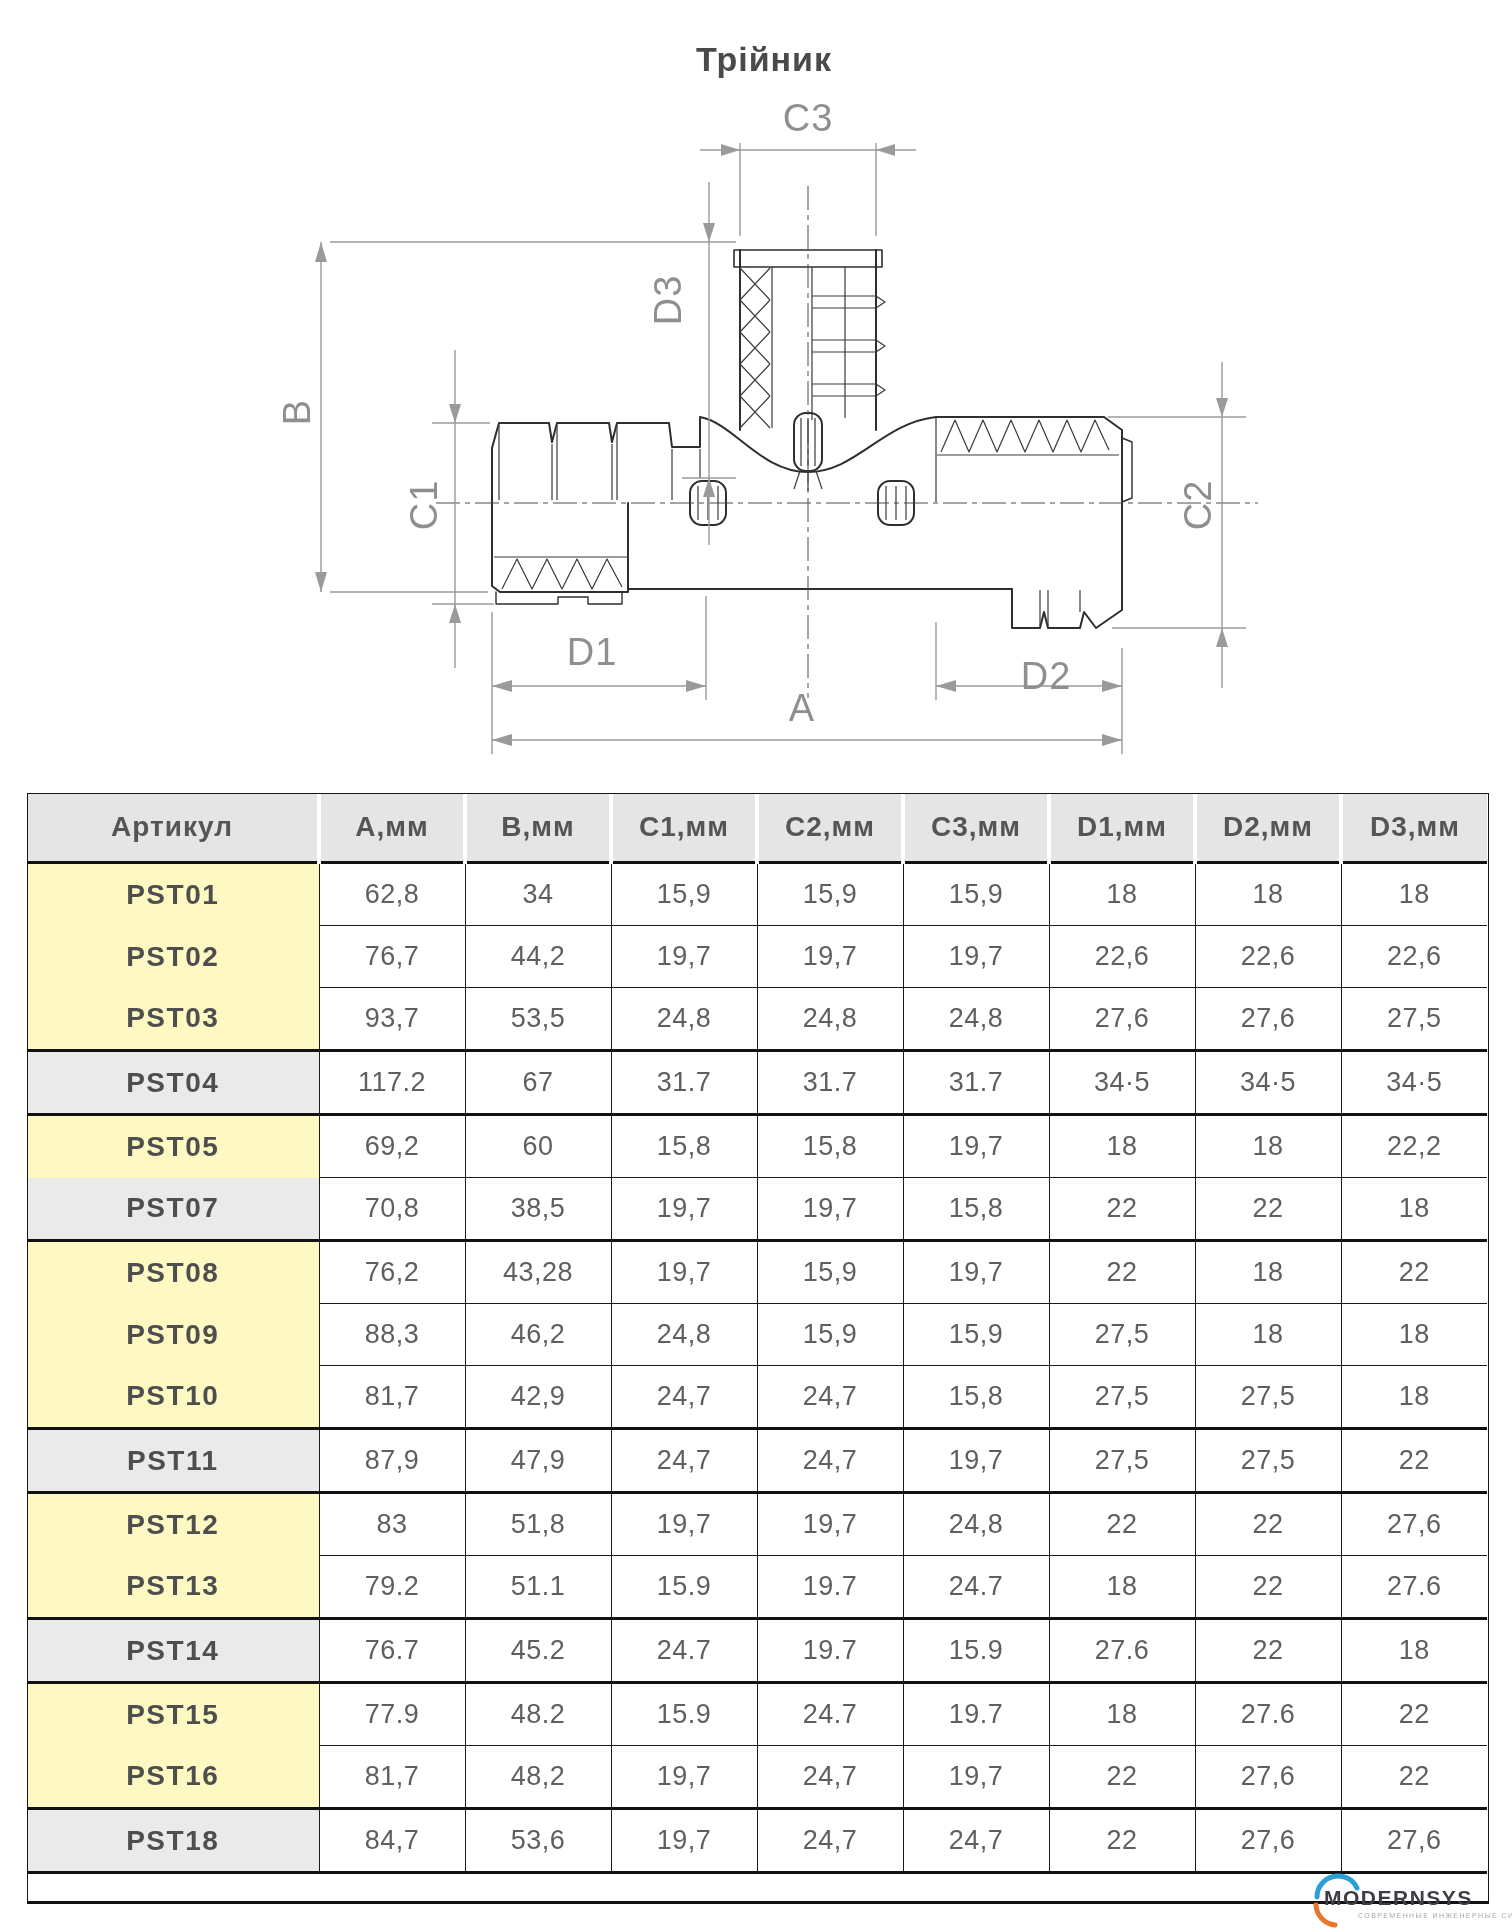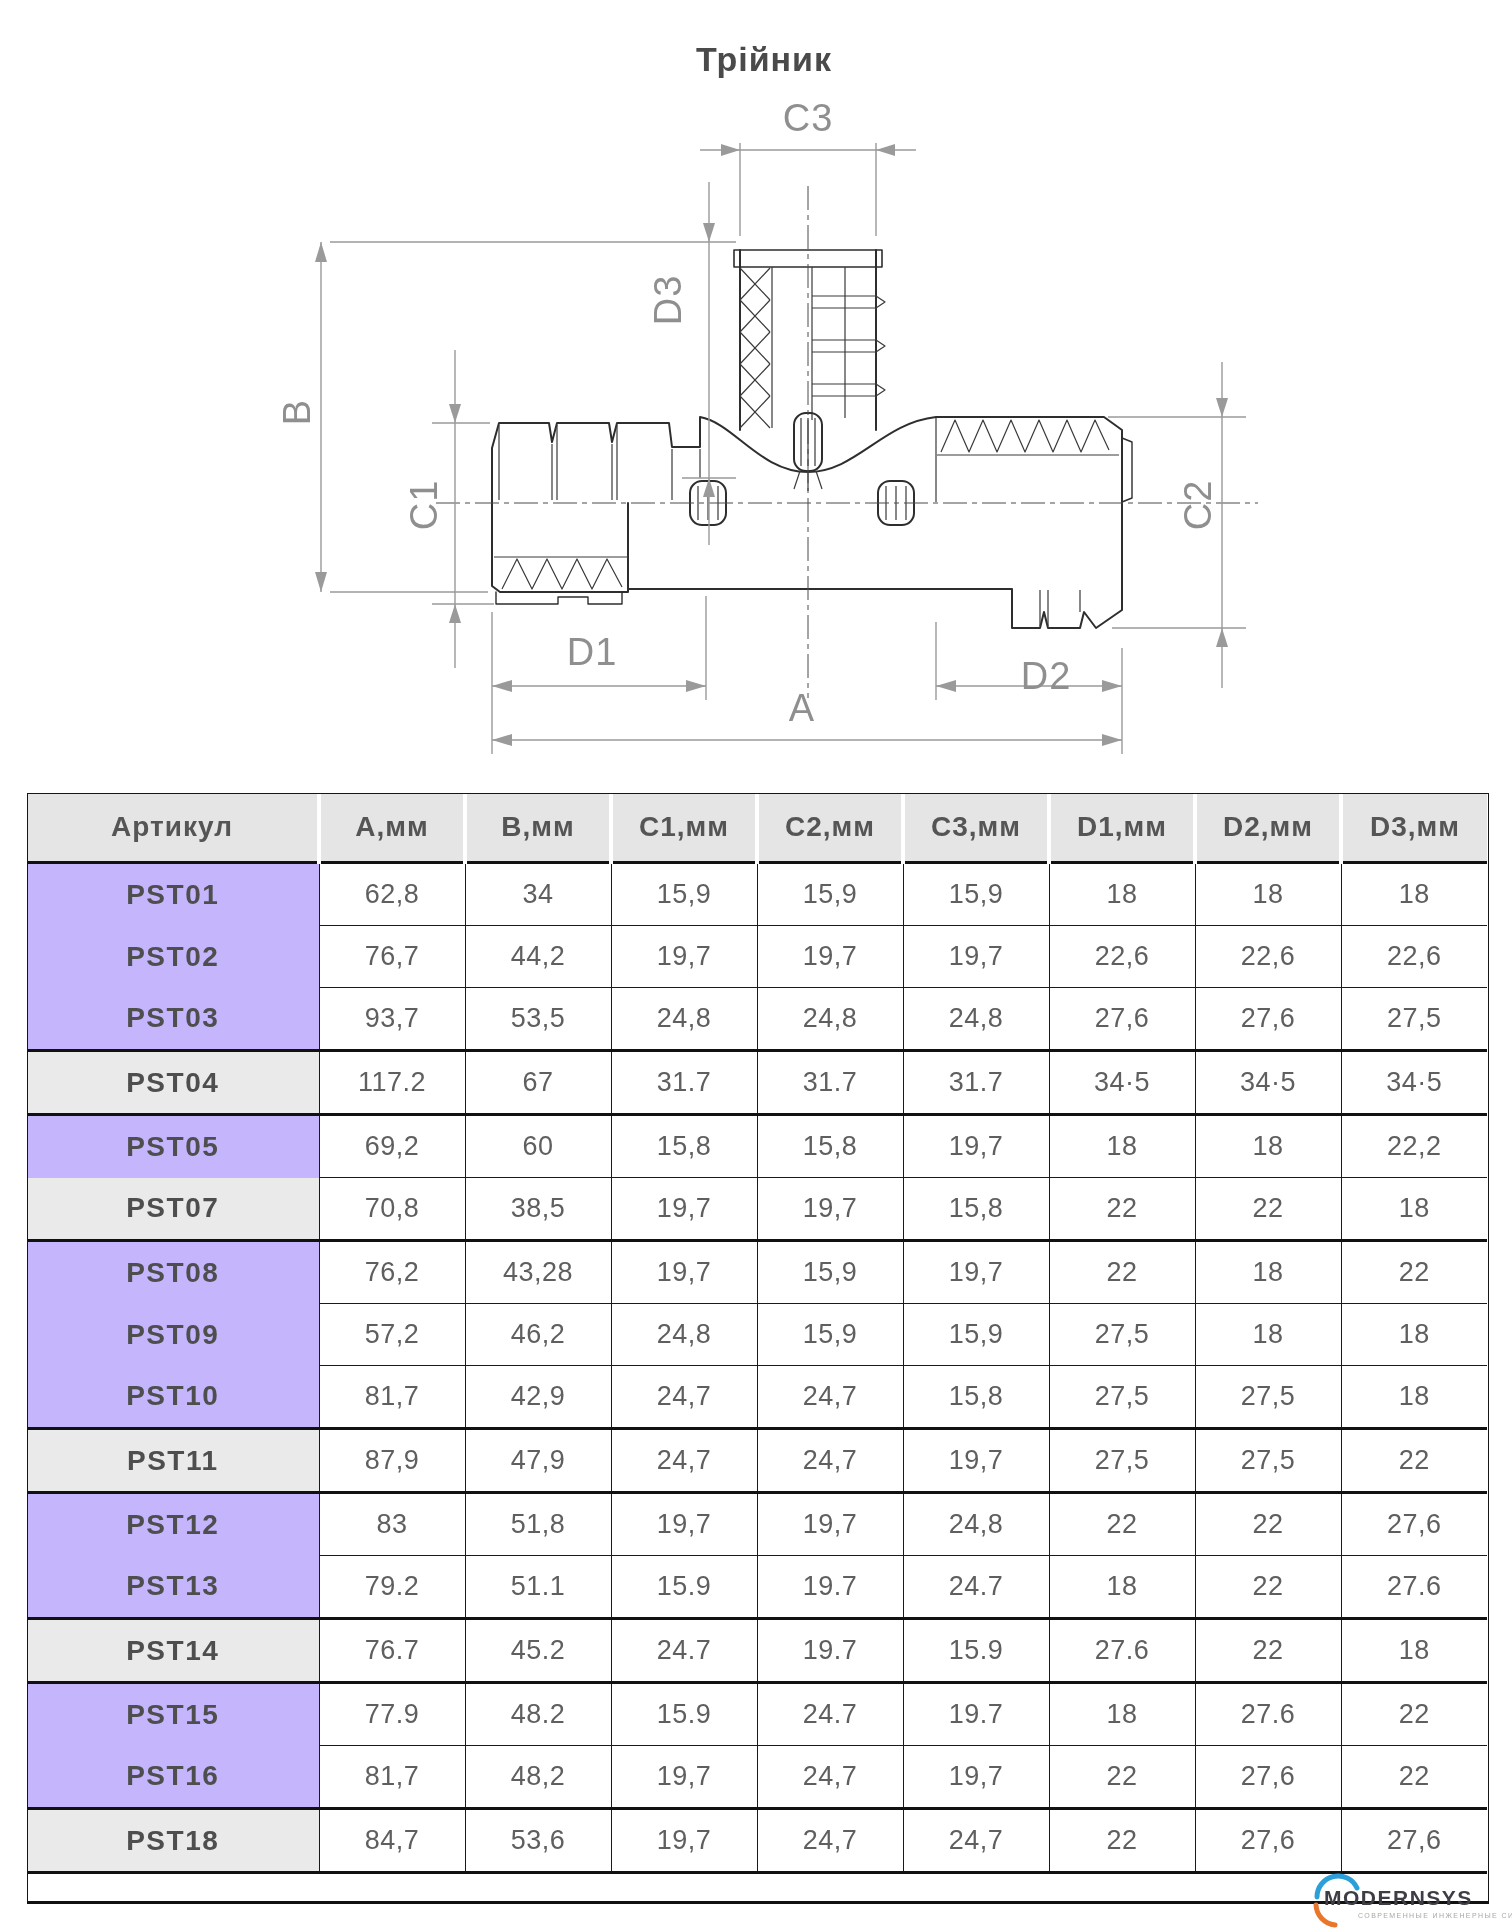--- a/index.html
+++ b/index.html
@@ -34,21 +34,21 @@
   }
   .spec-table th:first-child{border-left:none;margin-left:36px;}
   .spec-table td{
     height:61px;font-size:27px;color:#5f5f5f;letter-spacing:.5px;background:#fff;
     border-left:1.5px solid #1a1a1a;
   }
   .spec-table td:first-child{border-left:none;}
   .spec-table td.article{
     font-weight:bold;font-size:28px;color:#4e4e4e;letter-spacing:1.5px;
   }
-  .spec-table td.article.g-even{background:#c4b5fd;}
+  .spec-table td.article.g-even{background:#fef9c3;}
   .spec-table td.article.g-odd{background:#eaeaea;}
   .spec-table tr.thin td.val{border-bottom:1.4px solid #1a1a1a;}
   .spec-table tr.thick td{border-bottom:3.5px solid #111;}
   .tbl-frame{ 
     position:absolute;left:27px;top:793px;width:1460px;height:1107px;
     border:1.6px solid #161616;border-bottom:3.5px solid #111;pointer-events:none;
   }
   
   .logo{position:absolute;left:1318px;top:1882px;width:194px;height:50px;text-align:right;}
   .logo-mark{position:absolute;left:-6px;top:-9px;width:52px;height:56px;}
@@ -267,21 +267,21 @@
           <td class="val">43,28</td>
           <td class="val">19,7</td>
           <td class="val">15,9</td>
           <td class="val">19,7</td>
           <td class="val">22</td>
           <td class="val">18</td>
           <td class="val">22</td>
         </tr>
         <tr class="thin">
           <td class="article g-even">PST09</td>
-          <td class="val">57,2</td>
+          <td class="val">88,3</td>
           <td class="val">46,2</td>
           <td class="val">24,8</td>
           <td class="val">15,9</td>
           <td class="val">15,9</td>
           <td class="val">27,5</td>
           <td class="val">18</td>
           <td class="val">18</td>
         </tr>
         <tr class="thick">
           <td class="article g-even">PST10</td>

